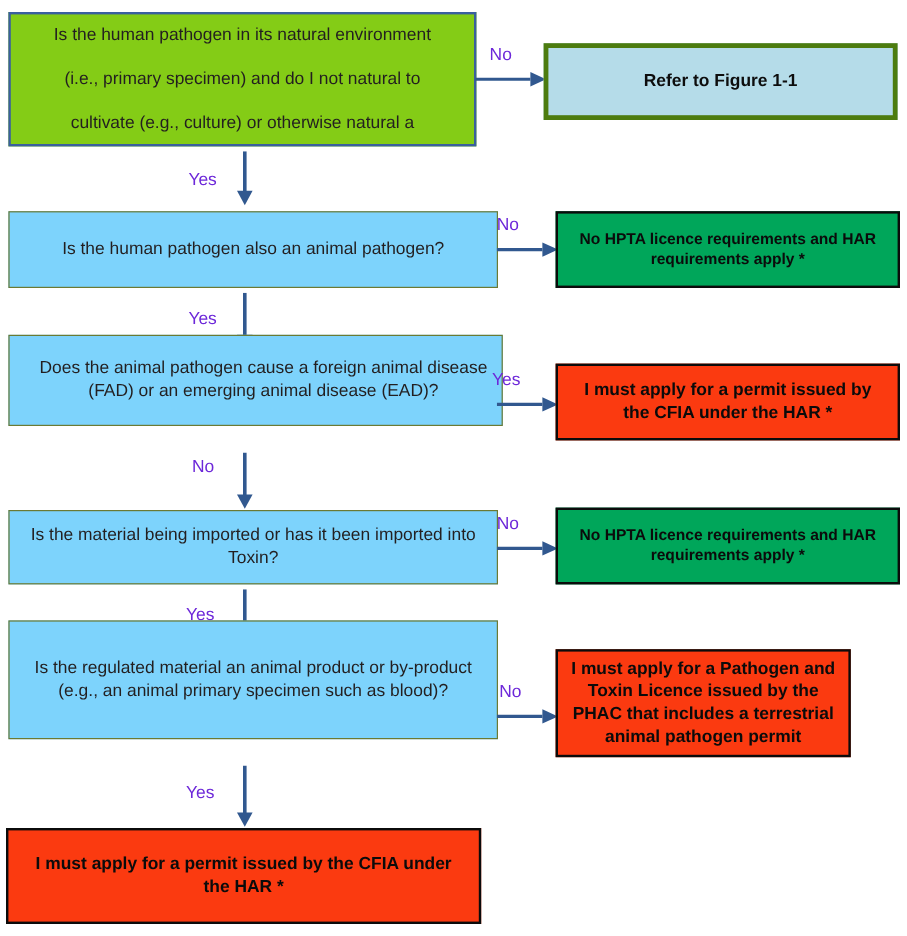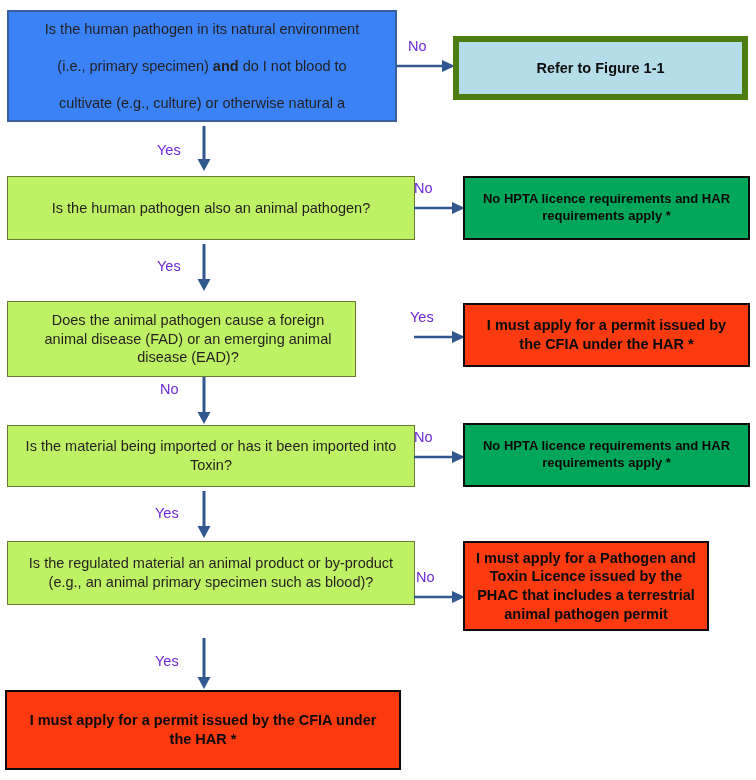--- a/index.html
+++ b/index.html
@@ -34,40 +34,40 @@
   .node .txt {
     display: block;
     width: 100%;
     padding: 0 10px;
     box-sizing: border-box;
     white-space: pre-line;
   }
 
   
   .q-box {
-    background: #bef264;
+    background: #7dd3fc;
     border: 1.5px solid #6b7a33;
     color: #231f20;
     font-size: 14.5px;
     font-weight: normal;
     justify-content: flex-end;
   }
 
   
   .blue-box {
     background: #b5dce9;
-    border: 6px solid #4d7c0f;
+    border: 4px solid #4d7c0f;
     color: #0d0d0d;
     font-size: 14.5px;
     font-weight: bold;
   }
 
   
   .q-blue {
-    background: #3b82f6;
+    background: #84cc16;
     border: 2px solid #3a5f9e;
     color: #231f20;
     font-size: 14.5px;
     font-weight: normal;
   }
 
   
   .green-box {
     background: #00a65a;
     border: 2px solid #0b0b0b;
@@ -93,31 +93,31 @@
   .arrow-v svg, .arrow-h svg { display: block; }
 
   .edge-label {
     position: absolute;
     font-size: 14.5px;
     color: #6d28d9;
     font-family: "Liberation Sans", sans-serif;
     white-space: nowrap;
   }
 
-  .bold-inline { font-weight: bold; }
+  .bold-inline { font-weight: normal; }
 </style>
 </head>
 <body>
 
 <div id="flowchart">
 
   <div class="node q-blue" style="left:7px; top:10px; width:390px; height:112px;">
     <span class="txt">
       <span>Is the human pathogen in its natural environment</span><br>
-      <span>(i.e., primary specimen) </span><span class="bold-inline">and</span><span> do I not blood to</span><br>
+      <span>(i.e., primary specimen) </span><span class="bold-inline">and</span><span> do I not natural to</span><br>
       <span>cultivate (e.g., culture) or otherwise natural a</span><br>
     </span>
   </div>
 
   <div class="arrow-h" style="left:396px; top:58px;">
     <svg width="60" height="16" viewBox="0 0 60 16">
       <line x1="0" y1="8" x2="46" y2="8" stroke="#31588f" stroke-width="2.6"></line>
       <polygon points="46,2 59,8 46,14" fill="#31588f"></polygon>
     </svg>
   </div>
@@ -152,21 +152,21 @@
   </div>
 
   <div class="arrow-v" style="left:196px; top:244px;">
     <svg width="16" height="48" viewBox="0 0 16 48">
       <line x1="8" y1="0" x2="8" y2="36" stroke="#31588f" stroke-width="3"></line>
       <polygon points="1.5,35 14.5,35 8,47" fill="#31588f"></polygon>
     </svg>
   </div>
   <div class="edge-label" style="left:157px; top:258px;">Yes</div>
 
-  <div class="node q-box" style="left:7px; top:301px; width:349px; height:76px;padding-left:13px;">
+  <div class="node q-box" style="left:7px; top:279px; width:412px; height:76px;padding-left:13px;">
     <span class="txt">Does the animal pathogen cause a foreign animal disease (FAD) or an emerging animal disease (EAD)?</span>
   </div>
 
   <div class="arrow-h" style="left:414px; top:329px;">
     <svg width="52" height="16" viewBox="0 0 52 16">
       <line x1="0" y1="8" x2="38" y2="8" stroke="#31588f" stroke-width="2.6"></line>
       <polygon points="38,2 51,8 38,14" fill="#31588f"></polygon>
     </svg>
   </div>
   <div class="edge-label" style="left:410px; top:309px;">Yes</div>
@@ -200,21 +200,21 @@
   </div>
 
   <div class="arrow-v" style="left:196px; top:491px;">
     <svg width="16" height="48" viewBox="0 0 16 48">
       <line x1="8" y1="0" x2="8" y2="36" stroke="#31588f" stroke-width="3"></line>
       <polygon points="1.5,35 14.5,35 8,47" fill="#31588f"></polygon>
     </svg>
   </div>
   <div class="edge-label" style="left:155px; top:505px;">Yes</div>
 
-  <div class="node q-box" style="left:7px; top:541px; width:408px; height:64px;">
+  <div class="node q-box" style="left:7px; top:517px; width:408px; height:99px;">
     <span class="txt">Is the regulated material an animal product or by-product (e.g., an animal primary specimen such as blood)?</span>
   </div>
 
   <div class="arrow-h" style="left:414px; top:589px;">
     <svg width="52" height="16" viewBox="0 0 52 16">
       <line x1="0" y1="8" x2="38" y2="8" stroke="#31588f" stroke-width="2.6"></line>
       <polygon points="38,2 51,8 38,14" fill="#31588f"></polygon>
     </svg>
   </div>
   <div class="edge-label" style="left:416px; top:569px;">No</div>

